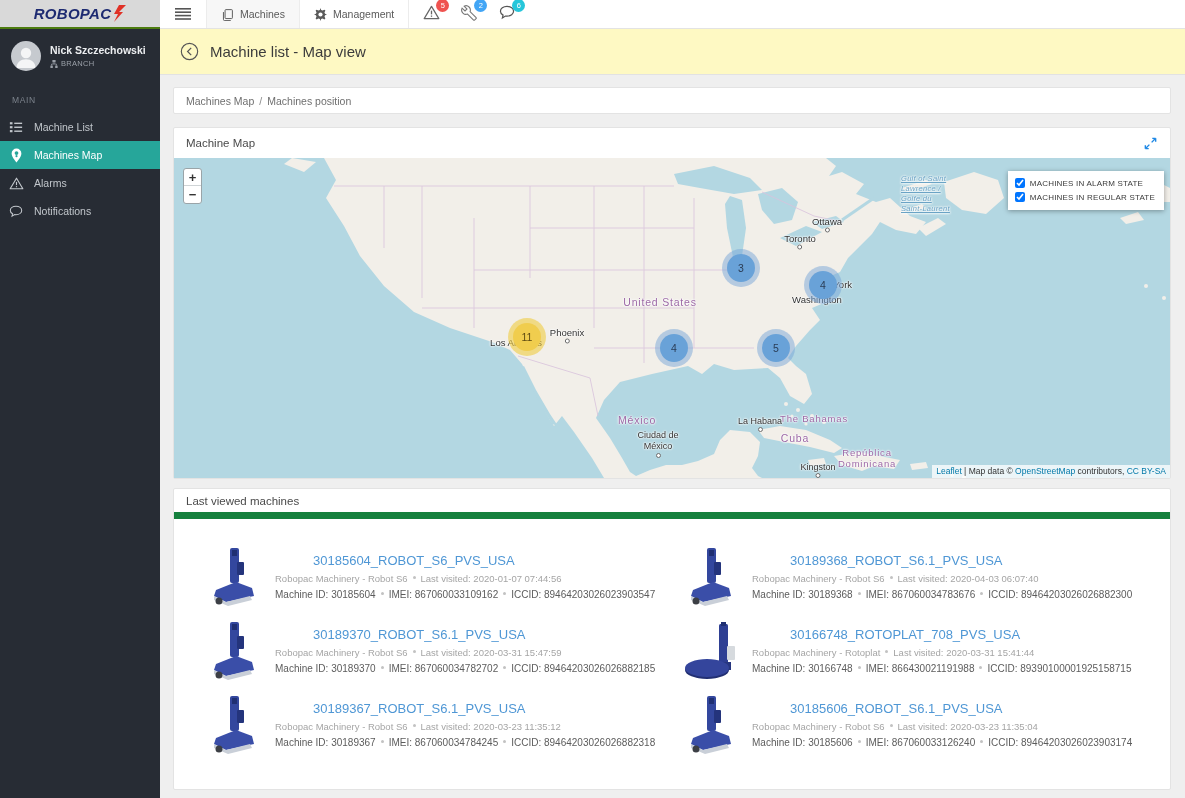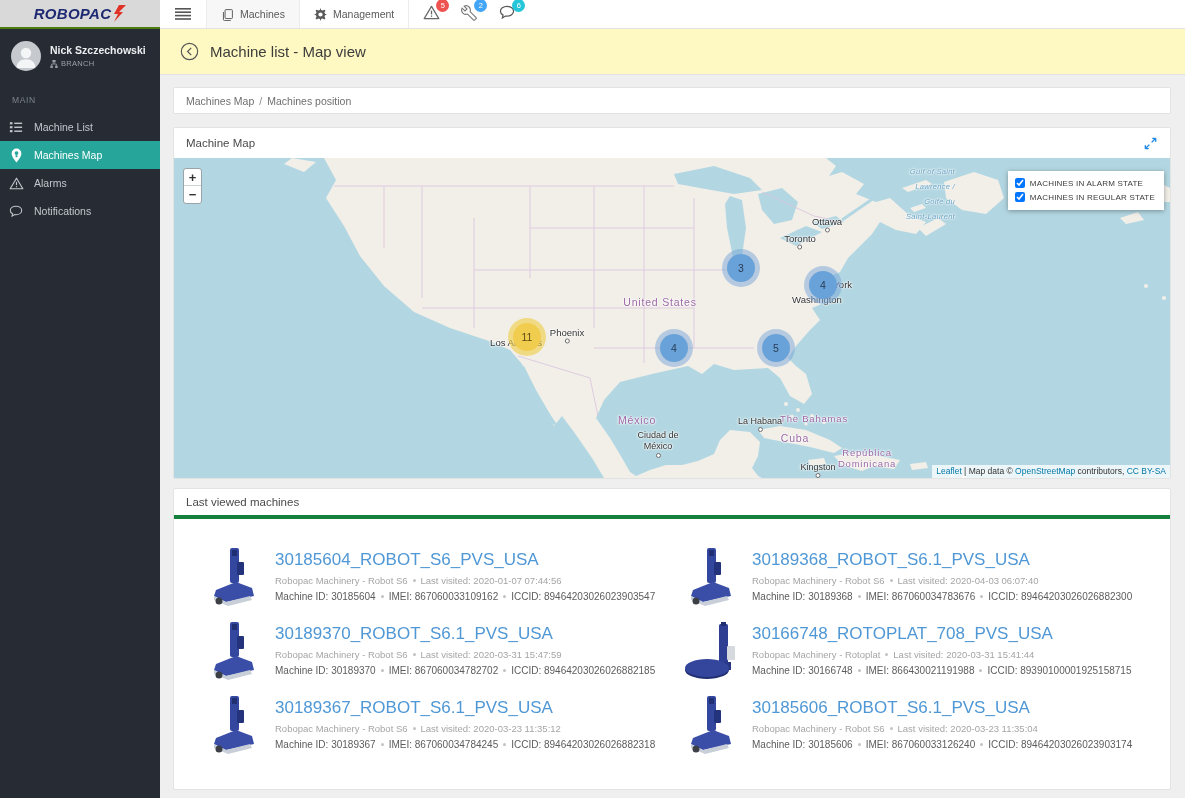--- a/index.html
+++ b/index.html
@@ -42,43 +42,43 @@
   .card-header { height:30px; display:flex; align-items:center; justify-content:space-between; padding:0 12px; font-size:11.5px; color:#4a4a4a; }
   .expand-btn { cursor:pointer; display:flex; }
   
   .map-wrap { position:relative; width:996px; height:320px; background:#b3d7e2; overflow:hidden; cursor:grab; }
   .map-svg { position:absolute; left:0; top:0; }
   .mlabel { position:absolute; transform:translate(-50%,-50%); white-space:nowrap; z-index:4;
             text-shadow:0 0 2px #fff, 0 0 2px #fff, 0 0 3px #fff; }
   .mlabel.city { font-size:9.5px; color:#333;text-align:center; }
   .mlabel.country { font-size:10.5px; color:#9c68a6; letter-spacing:0.8px; }
   .mlabel.wrap { white-space:normal; width:64px; text-align:center; line-height:11px; }
-  .mlabel.water-lbl { white-space:normal; width:54px; text-align:right; font-size:7.5px; font-style:italic; color:#6aa3c5; line-height:15px; letter-spacing:0.3px; }
+  .mlabel.water-lbl { white-space:normal; width:54px; text-align:left; font-size:7.5px; font-style:italic; color:#6aa3c5; line-height:10px; letter-spacing:0.3px;text-decoration:underline; }
   .mlabel.dotted::after { content:''; display:block; width:3px; height:3px; border:1px solid #6e6e6e; border-radius:50%; margin:1px auto 0; background:#fff; }
   .cluster { position:absolute; width:38px; height:38px; transform:translate(-50%,-50%); border-radius:50%; display:flex; align-items:center; justify-content:center; z-index:5; cursor:pointer; }
   .cluster-inner { width:28px; height:28px; border-radius:50%; display:flex; align-items:center; justify-content:center; font-size:10.5px; color:#3b4148; }
   .cluster.regular { background:rgba(120,165,215,0.5); }
   .cluster.regular .cluster-inner { background:#69a2d8; color:#2a3c55; }
   .cluster.alarm { background:rgba(238,200,50,0.55); }
   .cluster.alarm .cluster-inner { background:#f0cd4e; color:#5d4a12; }
   .zoomctl { position:absolute; left:9px; top:10px; width:19px; background:#fff; border:1px solid #9aa4a8; border-radius:3px; z-index:6; }
   .zoomctl .zbtn { height:17px; display:flex; align-items:center; justify-content:center; font-size:13px; font-weight:bold; color:#333; cursor:pointer; }
   .zoomctl .zbtn:first-child { border-bottom:1px solid #cfd4d6; }
   .filterbox { position:absolute; right:6px; top:13px; background:#fff; border-radius:0; box-shadow:0 1px 5px rgba(0,0,0,0.35); padding:5px 9px 6px 7px; z-index:6; }
   .filter-row { display:flex; align-items:center; font-size:8px; color:#3a3a3a; letter-spacing:0.2px; height:14px; }
   .filter-row input { width:10px; height:10px; margin:0 5px 0 0; }
   .attrib { position:absolute; right:0; bottom:0; background:rgba(255,255,255,0.75); font-size:8.5px; color:#333; padding:1px 4px 2px 4px; z-index:6; }
   .attrib a { color:#0078a8; text-decoration:none; cursor:pointer; }
   
   .lv-card { left:173px; top:488px; width:998px; height:302px; }
-  .lv-header { height:30px; border-bottom:4px solid #15803d; display:flex; align-items:center; padding:0 12px; font-size:11.5px; color:#4a4a4a; }
+  .lv-header { height:30px; border-bottom:7px solid #15803d; display:flex; align-items:center; padding:0 12px; font-size:11.5px; color:#4a4a4a; }
   .lv-grid { display:grid; grid-template-columns:1fr 1fr; padding:20px 10px 0 32px; }
   .machine { display:flex; align-items:center; gap:13px; height:74px; }
   .m-img { width:56px; height:60px; flex:none; }
-  .m-title { color:#4f97d5; font-size:17px; cursor:pointer; margin-bottom:5px; }
+  .m-title { color:#4f97d5; font-size:13px; cursor:pointer; margin-bottom:5px;margin-left:38px; }
   .m-sub { color:#a5a5a5; font-size:9.5px; margin-bottom:5px; }
   .m-detail { color:#5c5c5c; font-size:10px; }
   .dot-sep { display:inline-block; width:3px; height:3px; background:#c2c2c2; border-radius:50%; margin:0 5px 2px 5px; vertical-align:middle; }
 </style>
 </head>
 <body>
 
 <div class="sidebar">
   <div class="logo-strip">
     <span class="logo-text">ROBOPAC</span>

